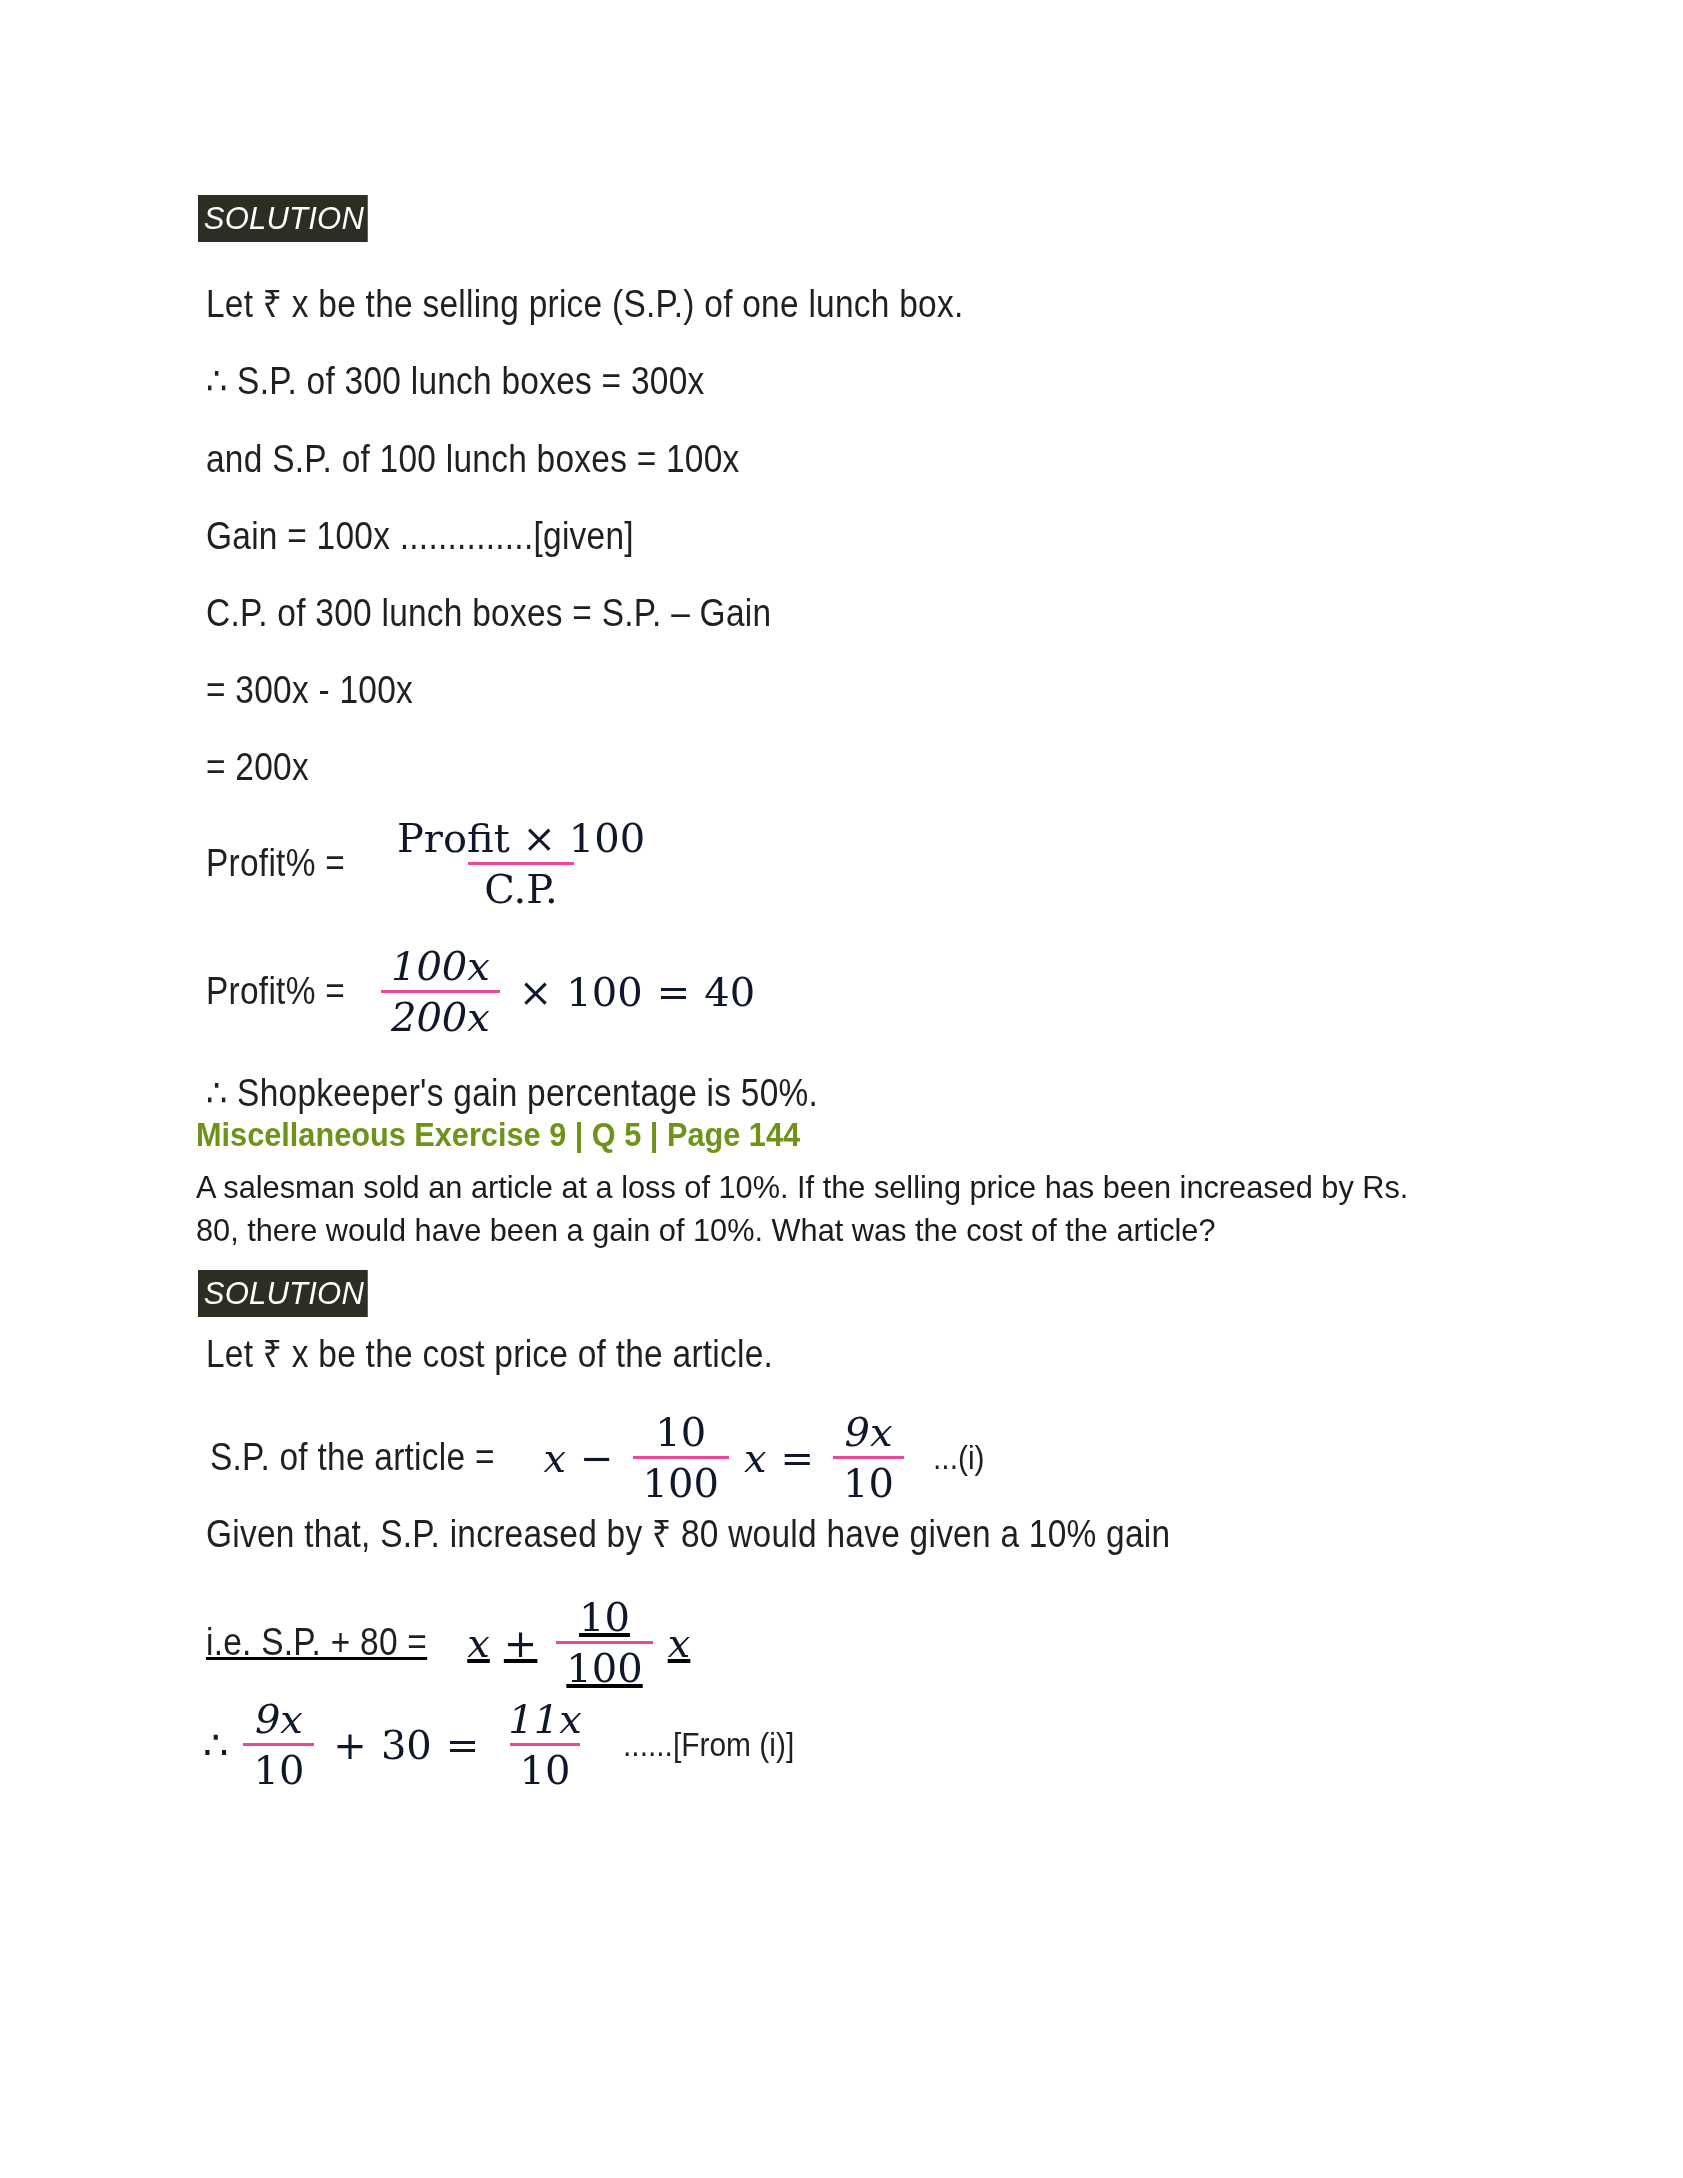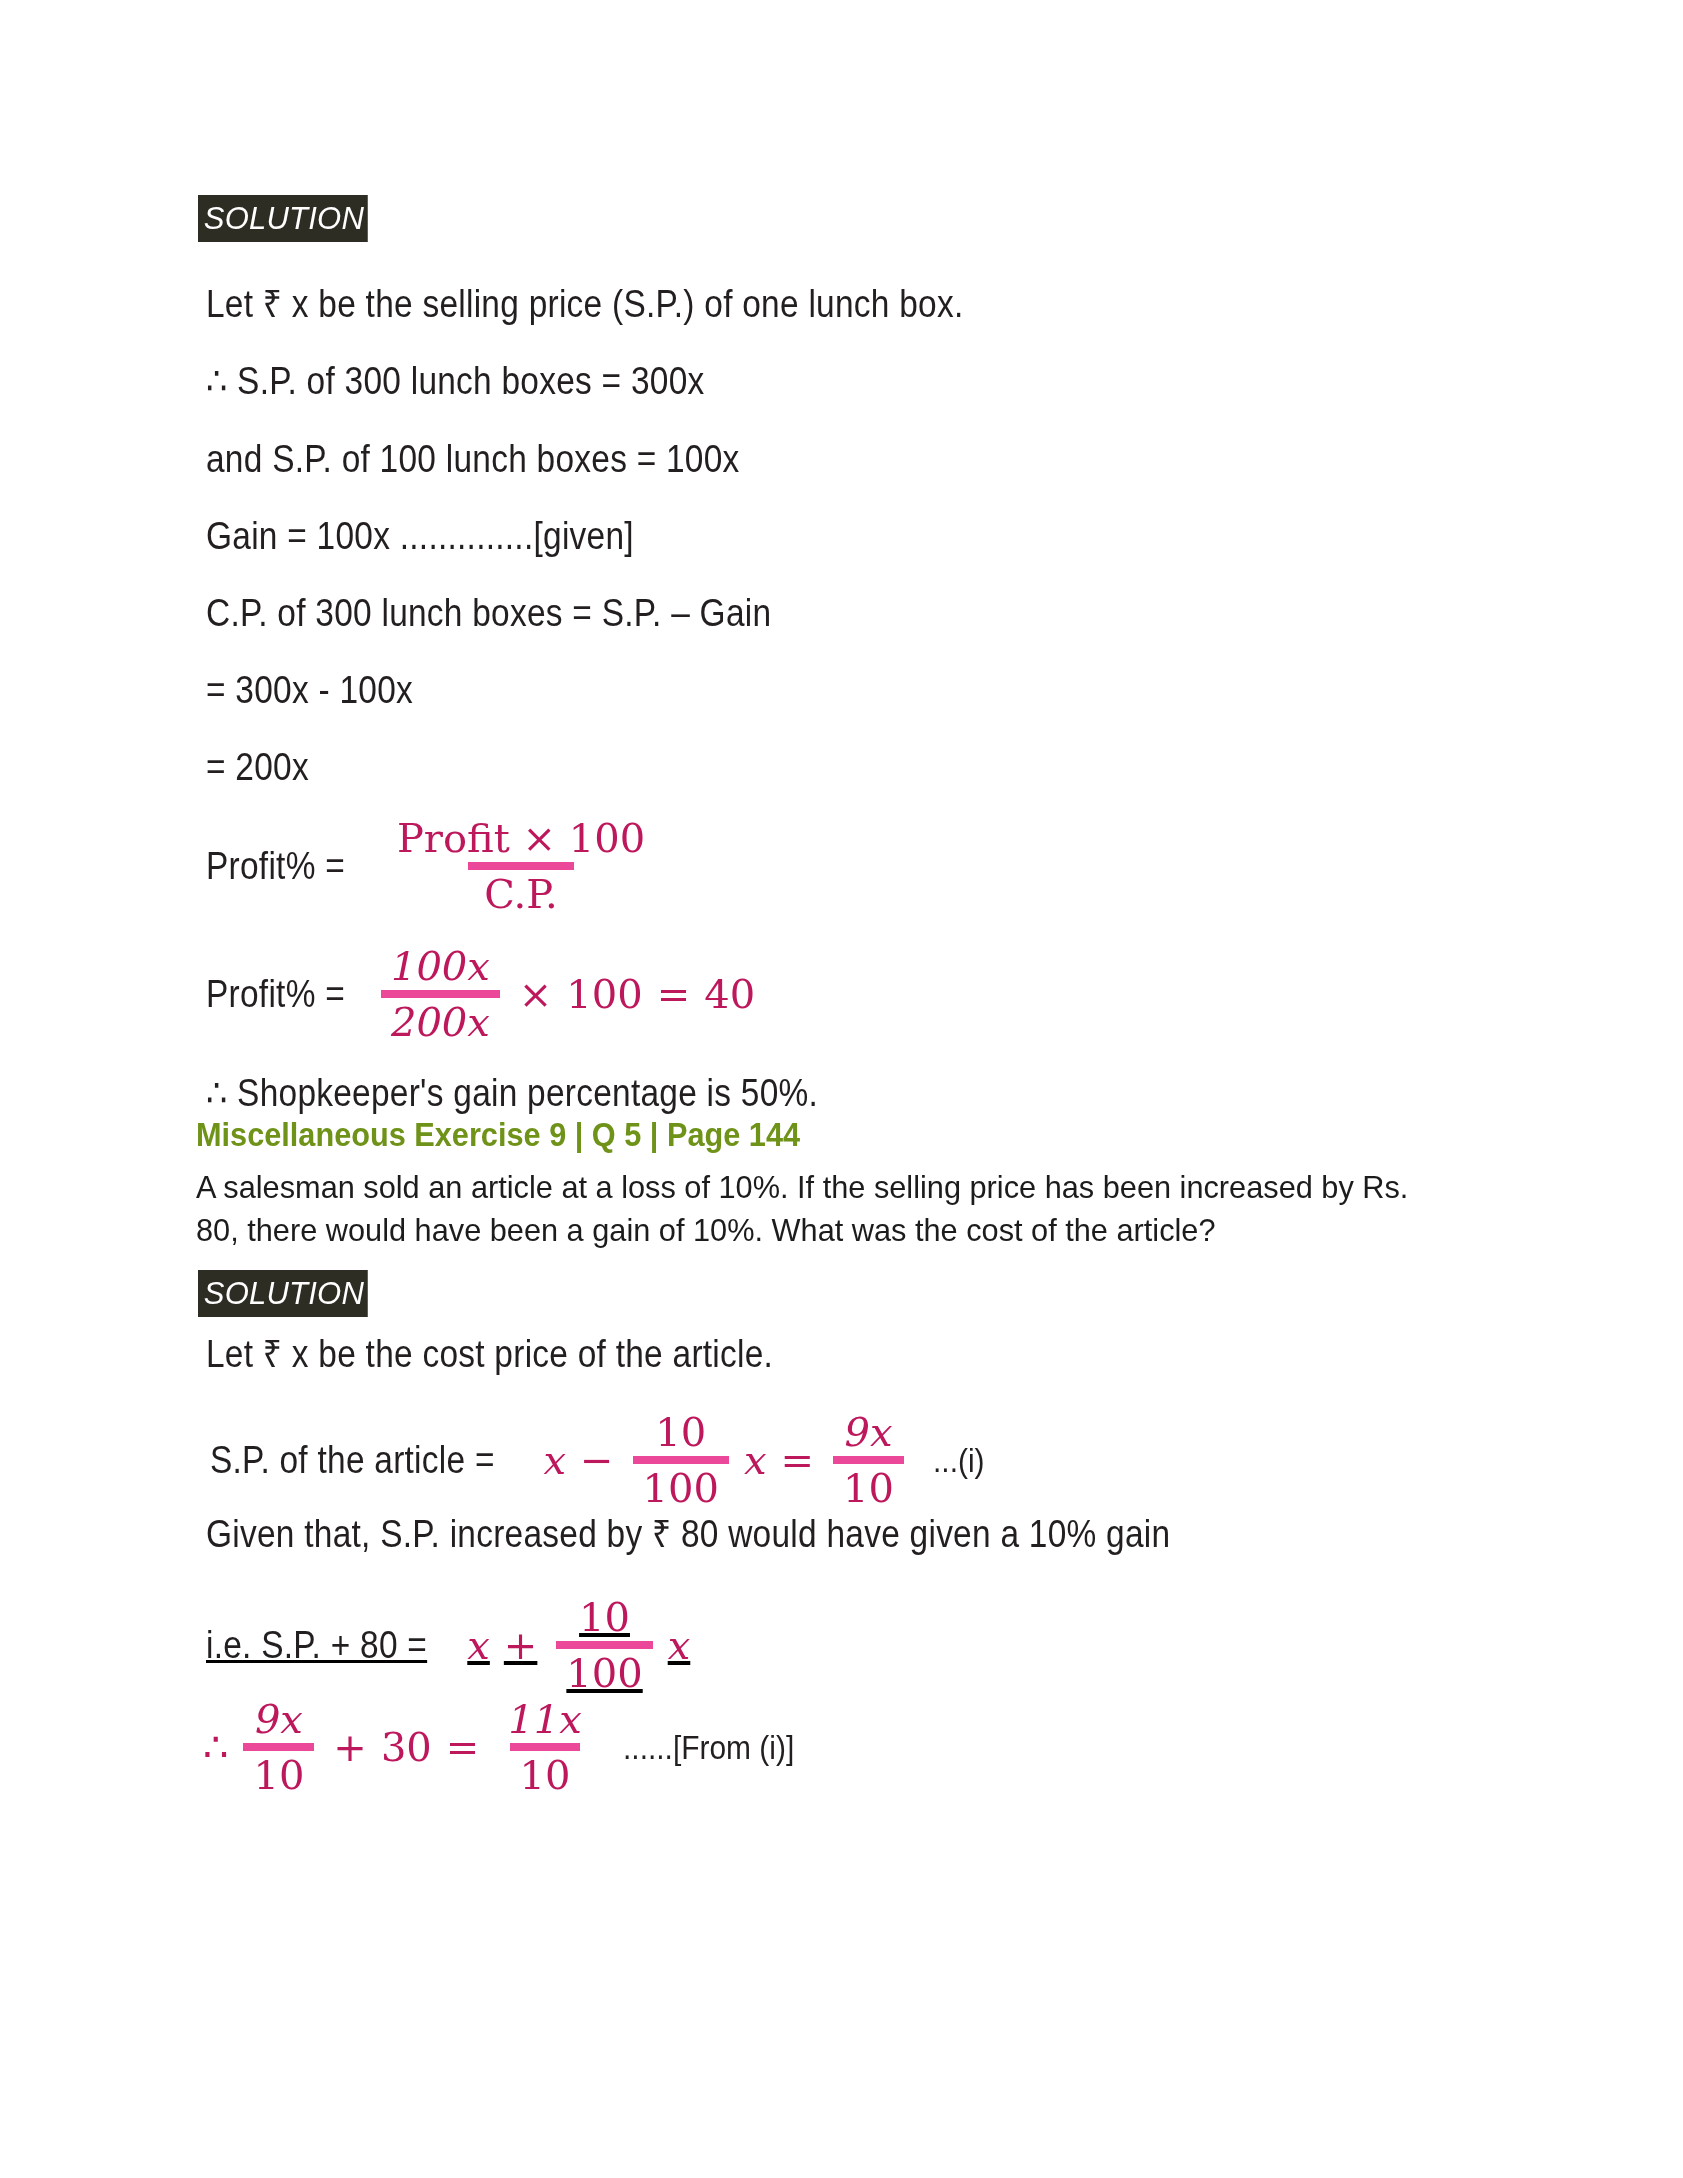--- a/index.html
+++ b/index.html
@@ -72,21 +72,21 @@
     line-height: 43px;
     width: 1277px;
     transform: scaleX(0.96);
     transform-origin: left top;
   }
 
   
   .math {
     font-family: "DejaVu Serif", "Liberation Serif", serif;
     font-size: 40px;
-    color: #be185d;
+    color: #0f172a;
     display: inline-flex;
     align-items: center;
     gap: 10px;
     white-space: nowrap;
   }
   .math .it {
     font-style: italic;
     font-family: "DejaVu Serif", "Liberation Serif", serif;
   }
   .math .op {
@@ -98,21 +98,21 @@
     flex-direction: column;
     align-items: center;
     vertical-align: middle;
     line-height: 1.06;
     margin: 0 5px;
   }
   .frac .num {
     padding: 0 10px 3px 10px;
   }
   .frac .den {
-    border-top: 8px solid #ec4899;
+    border-top: 3px solid #ec4899;
     padding: 3px 10px 0 10px;
   }
   .frac.wide .num, .frac.wide .den { padding-left: 16px; padding-right: 16px; }
 
   
   .mix-row {
     display: flex;
     align-items: center;
     white-space: nowrap;
     justify-content: flex-end;

